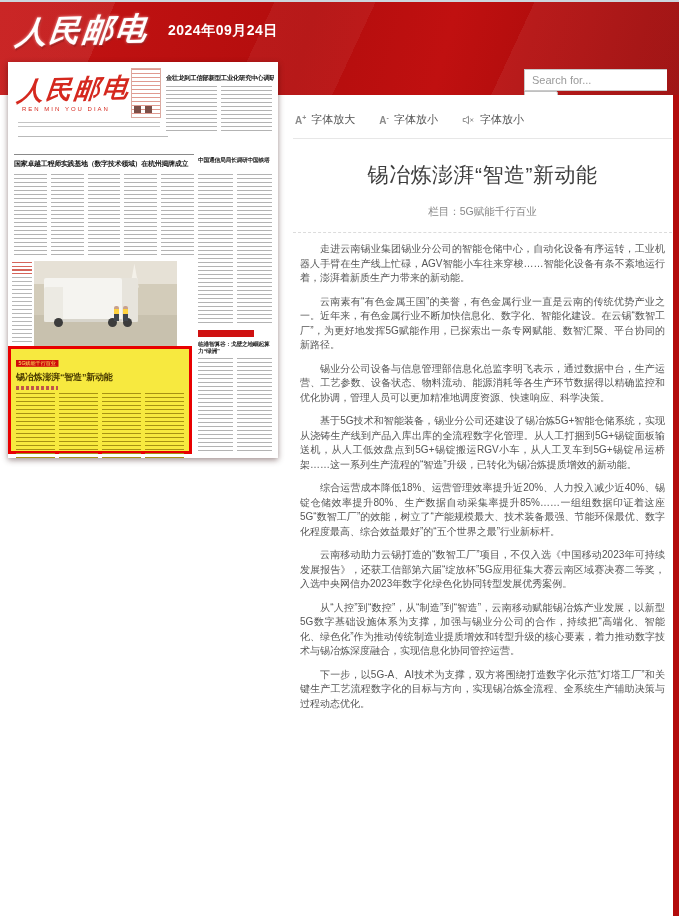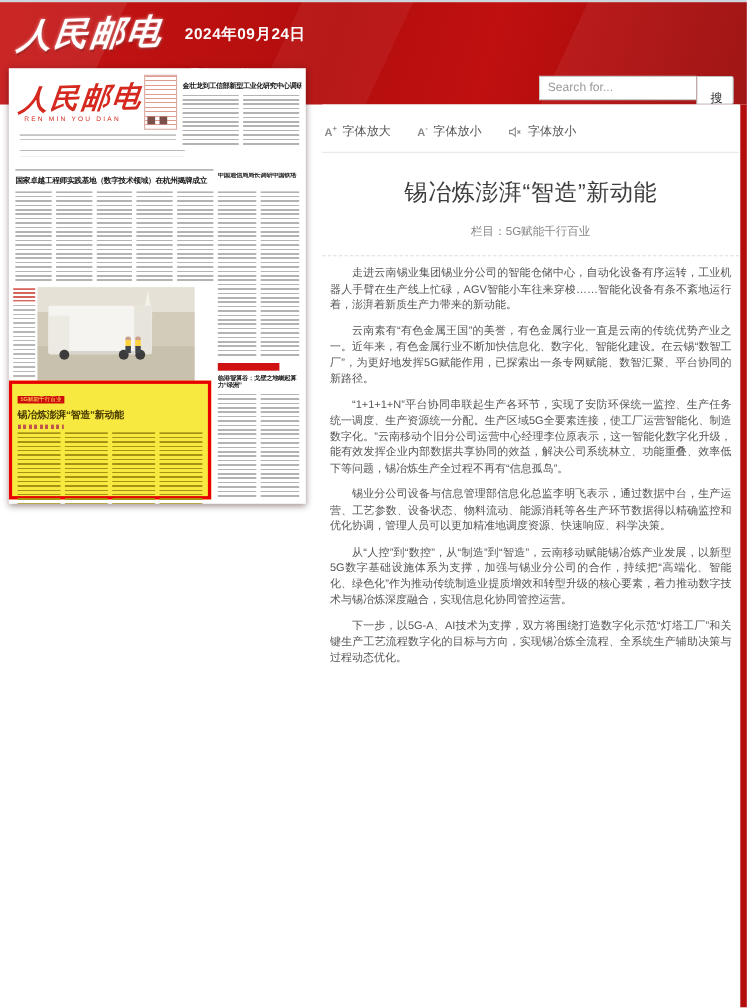--- a/index.html
+++ b/index.html
@@ -14,21 +14,21 @@
       linear-gradient(115deg, rgba(255,255,255,.08) 0 16%, rgba(255,255,255,0) 16% 38%,
         rgba(255,255,255,.05) 38% 52%, rgba(255,255,255,0) 52% 74%, rgba(255,255,255,.06) 74% 100%),
       linear-gradient(105deg,#c61414 0%,#b30d0d 45%,#c01010 65%,#9a0707 100%);}
   .logo{position:absolute;left:16px;top:8px;width:130px;height:48px;
     font-family:"DejaVu Serif",serif;font-style:italic;font-weight:bold;font-size:31px;
     color:#fff;letter-spacing:2px;transform:skewX(-8deg) rotate(-2deg);
     text-shadow:0 0 3px rgba(255,190,190,.9),1px 2px 1px rgba(130,0,0,.7);white-space:nowrap;}
   .dateblock{position:absolute;left:168px;top:20px;color:#fff;text-align:center;}
   .dateblock .d1{font-size:14px;font-weight:bold;letter-spacing:.5px;}
   .dateblock .d2{font-size:11px;margin-top:20px;letter-spacing:.5px;text-decoration:underline;}
-  .search{position:absolute;right:12px;top:67px;display:flex;}
+  .search{position:absolute;right:12px;top:67px;display:flex;flex-direction:column;}
   .search input{width:128px;height:20px;border:1px solid #c9c9c9;border-right:none;background:#fff;
     padding:0 7px;font-size:11px;color:#333;outline:none;}
   .search input::placeholder{color:#9a9a9a;}
   .search button{width:34px;height:22px;border:1px solid #c0c0c0;background:#fff;font-size:11px;
     color:#222;border-radius:0 2px 2px 0;padding:12px;}
 
   
   .edge-strip{position:absolute;top:95px;right:0;width:6px;height:821px;background:#b30d0d;}
 
   
@@ -208,21 +208,23 @@
 
     <div class="meta">
       <div>栏目：5G赋能千行百业</div>
     </div>
 
     <hr class="dashed">
 
     <div class="body">
       <p>走进云南锡业集团锡业分公司的智能仓储中心，自动化设备有序运转，工业机器人手臂在生产线上忙碌，AGV智能小车往来穿梭……智能化设备有条不紊地运行着，澎湃着新质生产力带来的新动能。</p>
       <p>云南素有“有色金属王国”的美誉，有色金属行业一直是云南的传统优势产业之一。近年来，有色金属行业不断加快信息化、数字化、智能化建设。在云锡“数智工厂”，为更好地发挥5G赋能作用，已探索出一条专网赋能、数智汇聚、平台协同的新路径。</p>
-      <p>“1+1+1+N”平台协同串联起生产各环节，实现了安防环保统一监控、生产任务统一调度、生产资源统一分配。生产区域5G全要素连接，使工厂运营智能化、制造数字化。”云南移动个旧分公司运营中心经理李位原表示，这一智能化数字化升级，能有效发挥企业内部数据共享协同的效益，解决公司系统林立、功能重叠、效率低下等问题，锡冶炼生产全过程不再有“信息孤岛”。</p>
       <p>锡业分公司设备与信息管理部信息化总监李明飞表示，通过数据中台，生产运营、工艺参数、设备状态、物料流动、能源消耗等各生产环节数据得以精确监控和优化协调，管理人员可以更加精准地调度资源、快速响应、科学决策。</p>
+      <p>基于5G技术和智能装备，锡业分公司还建设了锡冶炼5G+智能仓储系统，实现从浇铸生产线到产品入库出库的全流程数字化管理。从人工打捆到5G+锡锭面板输送机，从人工低效盘点到5G+锡锭搬运RGV小车，从人工叉车到5G+锡锭吊运桥架……这一系列生产流程的“智造”升级，已转化为锡冶炼提质增效的新动能。</p>
+      <p>综合运营成本降低18%、运营管理效率提升近20%、人力投入减少近40%、锡锭仓储效率提升80%、生产数据自动采集率提升85%……一组组数据印证着这座5G“数智工厂”的效能，树立了“产能规模最大、技术装备最强、节能环保最优、数字化程度最高、综合效益最好”的“五个世界之最”行业新标杆。</p>
+      <p>云南移动助力云锡打造的“数智工厂”项目，不仅入选《中国移动2023年可持续发展报告》，还获工信部第六届“绽放杯”5G应用征集大赛云南区域赛决赛二等奖，入选中央网信办2023年数字化绿色化协同转型发展优秀案例。</p>
       <p>从“人控”到“数控”，从“制造”到“智造”，云南移动赋能锡冶炼产业发展，以新型5G数字基础设施体系为支撑，加强与锡业分公司的合作，持续把“高端化、智能化、绿色化”作为推动传统制造业提质增效和转型升级的核心要素，着力推动数字技术与锡冶炼深度融合，实现信息化协同管控运营。</p>
       <p>下一步，以5G-A、AI技术为支撑，双方将围绕打造数字化示范“灯塔工厂”和关键生产工艺流程数字化的目标与方向，实现锡冶炼全流程、全系统生产辅助决策与过程动态优化。</p>
     </div>
 
   </main>
 
 </div>
 
 </body></html>

